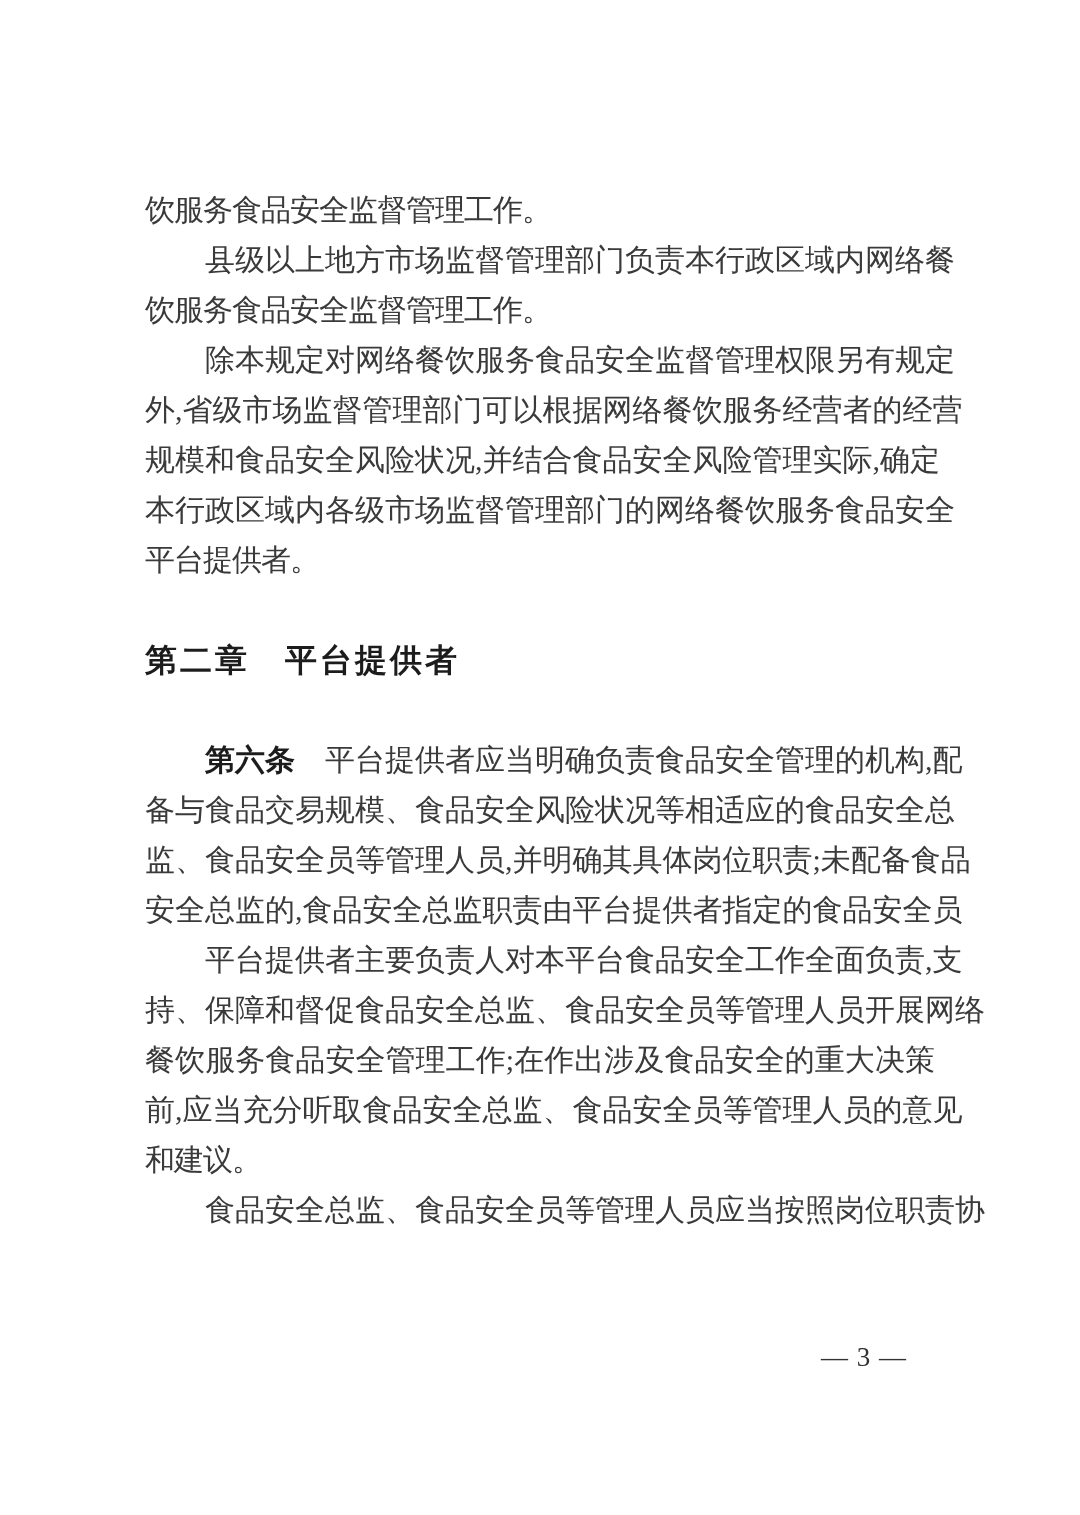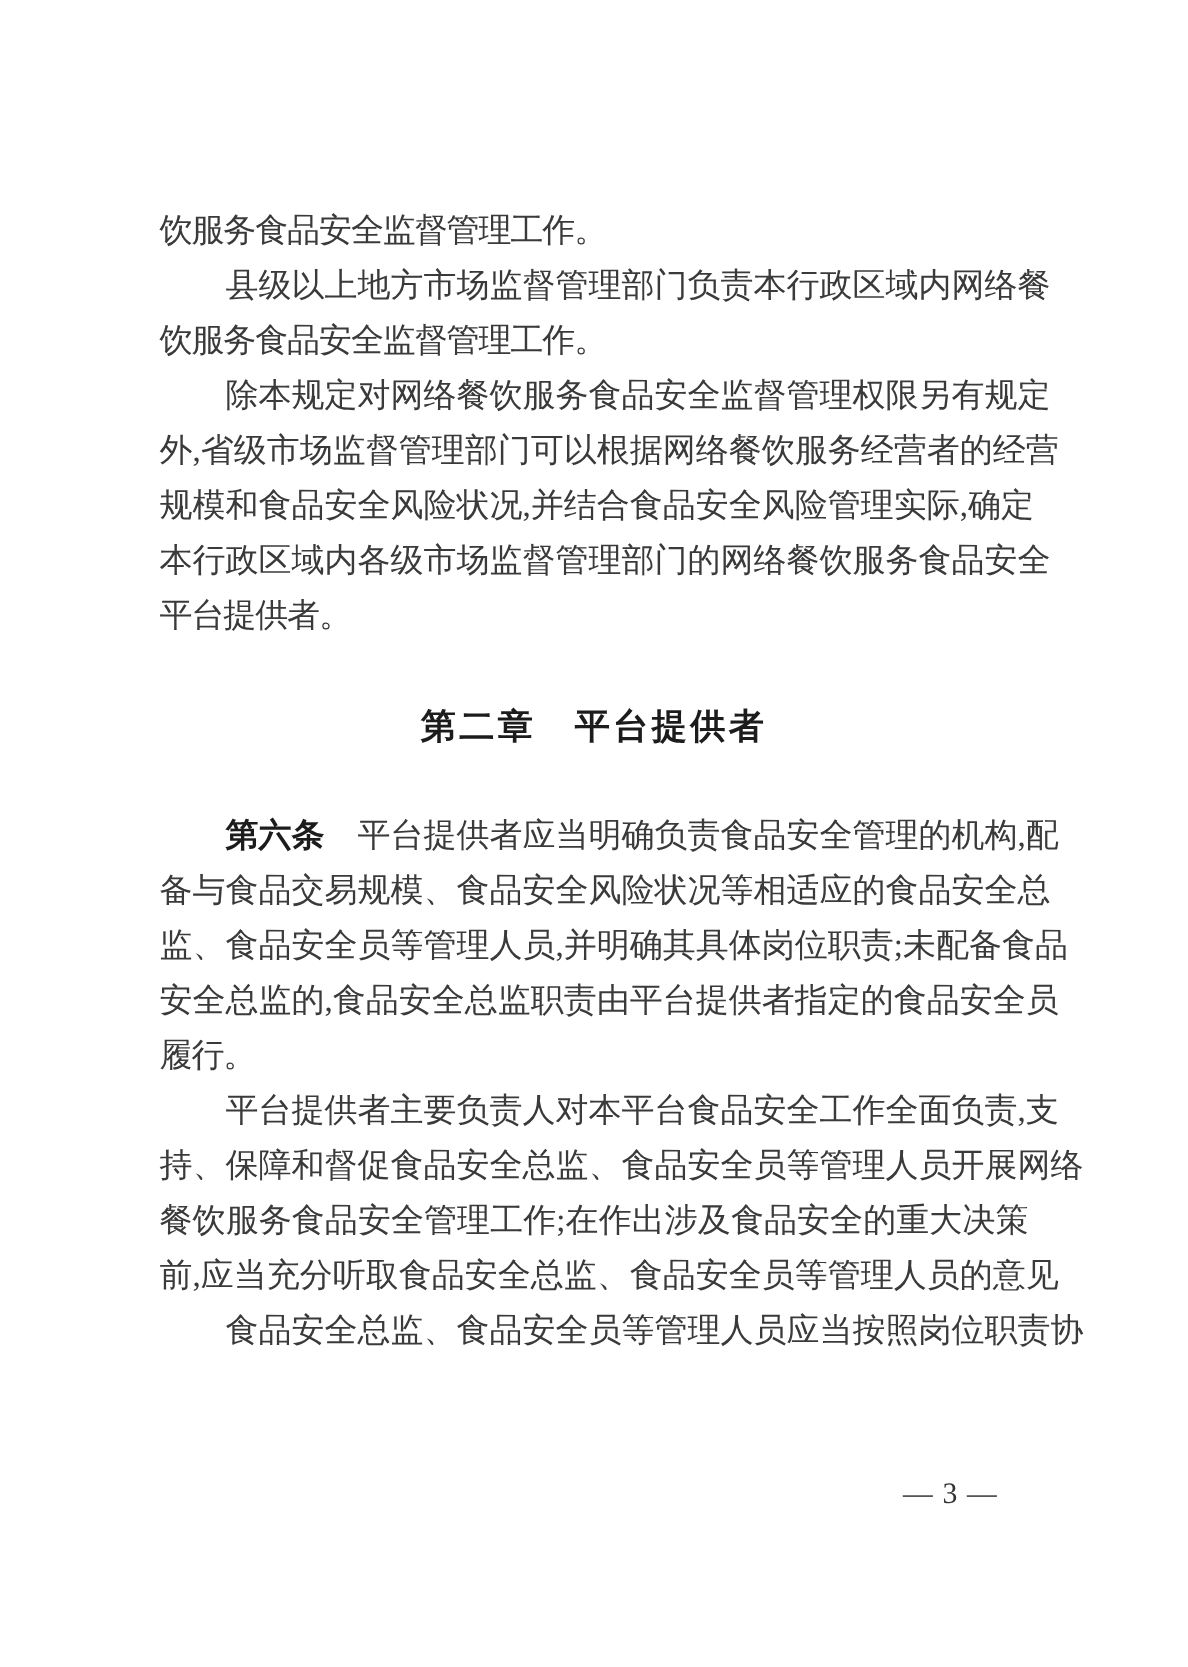--- a/index.html
+++ b/index.html
@@ -28,21 +28,21 @@
   .line.last{letter-spacing:-1px;}
   .line.indent{padding-left:60px;}
   .bold{
     font-weight:bold;
     color:#1c1c1c;
     font-family:"Liberation Sans","DejaVu Sans",sans-serif;
   }
   .heading{
     height:50px;line-height:50px;
     margin:50px 0;
-    text-align:center;
+    text-align:left;
     font-size:32px;
     font-weight:bold;
     letter-spacing:3px;
     color:#1c1c1c;
     font-family:"Liberation Sans","DejaVu Sans",sans-serif;
   }
   .pagenum{
     position:absolute;
     top:1342px;right:173px;
     height:30px;line-height:30px;
@@ -320,21 +320,20 @@
           <span>者</span>
           <span>指</span>
           <span>定</span>
           <span>的</span>
           <span>食</span>
           <span>品</span>
           <span>安</span>
           <span>全</span>
           <span>员</span>
         </div>
-        <div class="line last"><span>履行。</span></div>
       </div>
       <div class="para">
         <div class="line just indent">
           <span>平</span>
           <span>台</span>
           <span>提</span>
           <span>供</span>
           <span>者</span>
           <span>主</span>
           <span>要</span>
@@ -440,20 +439,21 @@
           <span>员</span>
           <span>等</span>
           <span>管</span>
           <span>理</span>
           <span>人</span>
           <span>员</span>
           <span>的</span>
           <span>意</span>
           <span>见</span>
         </div>
+        <div class="line last"><span>和建议。</span></div>
       </div>
       <div class="para">
         <div class="line just indent">
           <span>食</span>
           <span>品</span>
           <span>安</span>
           <span>全</span>
           <span>总</span>
           <span>监</span>
           <span>、</span>

